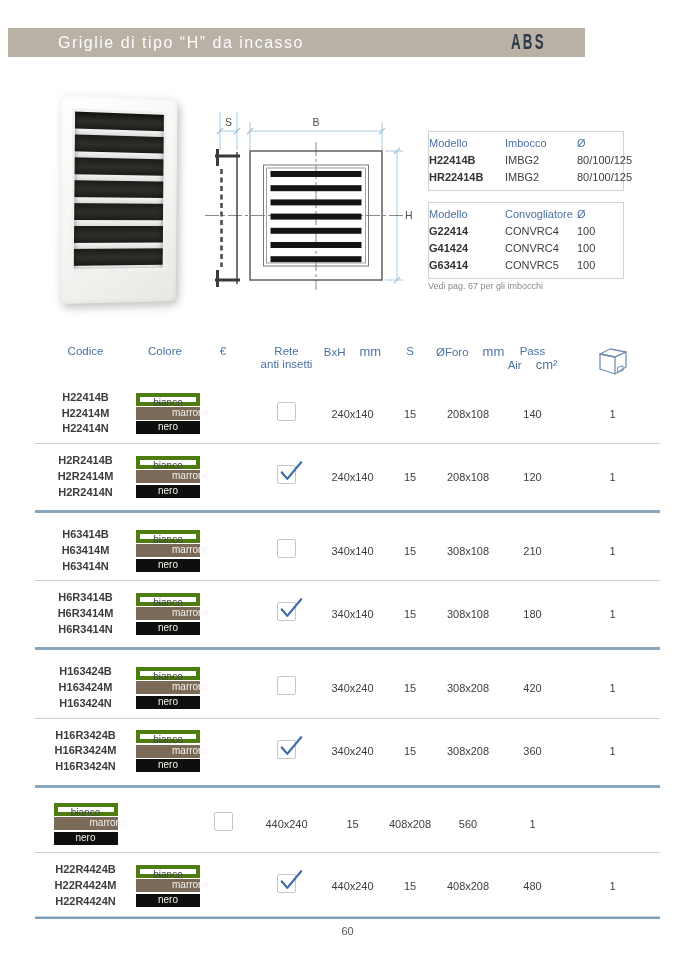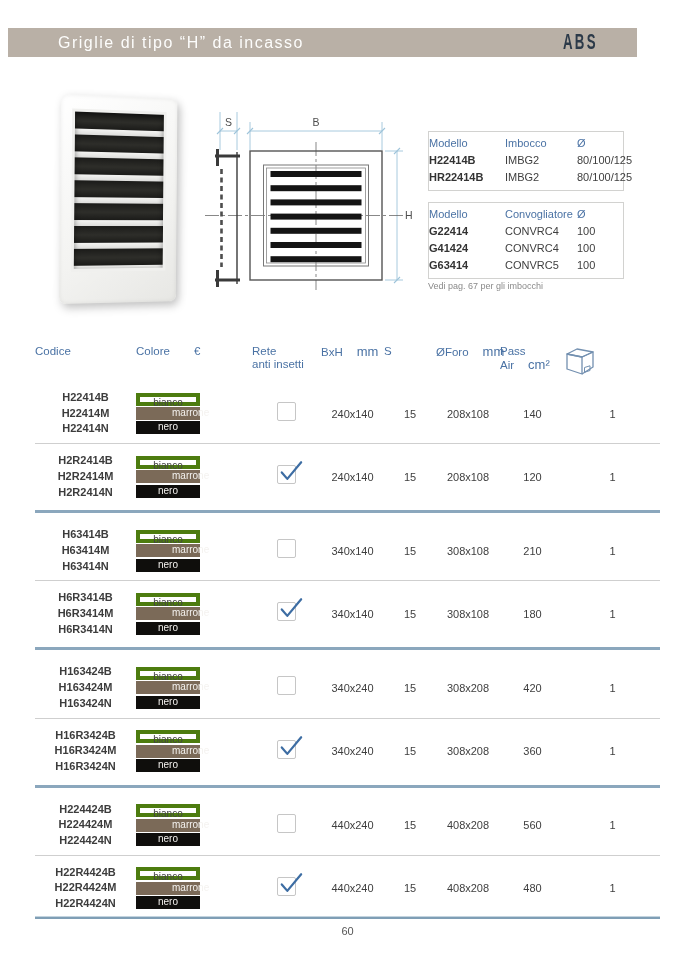--- a/index.html
+++ b/index.html
@@ -1,20 +1,20 @@
 <!DOCTYPE html>
 <html><head>
 <meta charset="utf-8">
 <style>
   * { margin:0; padding:0; box-sizing:border-box; }
   body { background:#fff; font-family:"Liberation Sans", sans-serif; }
   .page { position:relative; width:678px; height:959px; background:#fff; overflow:hidden; }
 
   
-  .titlebar { position:absolute; left:8px; top:28px; width:629px; height:29px;
+  .titlebar { position:absolute; left:8px; top:28px; width:577px; height:29px;
     background:#b9b0a6; display:flex; align-items:center; }
   .titlebar .title { color:#fdfdfc; font-size:16px; letter-spacing:1.5px; padding-left:50px; font-weight:400; }
   .titlebar .badge { margin-left:auto; margin-right:34px; color:#2c3a49; font-weight:700;
     font-size:17px; letter-spacing:3px; transform:scale(0.78,1.28); transform-origin:center; }
 
   
   .photo { position:absolute; left:60px; top:94px; width:126px; height:210px;
     transform:perspective(900px) rotateY(16deg) rotate(0.5deg); transform-origin:left center; }
   .photo-frame { width:100%; height:100%; background:linear-gradient(145deg,#ffffff 0%,#f3f3f1 60%,#e7e7e4 100%);
     border-radius:7px; box-shadow:3px 4px 10px rgba(0,0,0,0.25), inset 0 0 5px rgba(0,0,0,0.07);
@@ -32,21 +32,21 @@
   .spec-row { display:grid; grid-template-columns:76px 72px 46px; line-height:17px; }
   .spec-row span { font-size:11px; color:#3e3e3e; }
   .spec-head span { color:#4a72a4; }
   .spec-row .code { font-weight:700; color:#333; }
   .spec-note { position:absolute; left:428px; top:281px; font-size:9px; color:#8a8a8a; }
 
   
   .catalog { position:absolute; left:35px; top:345px; width:625px; }
   .cat-header, .group { display:grid; grid-template-columns:101px 58px 58px 69px 63px 52px 64px 65px 95px; }
   .cat-header { margin-bottom:9px; }
-  .ch { text-align:left; font-size:11.5px; color:#4a72a4; line-height:13px; }
+  .ch { text-align:center; font-size:11.5px; color:#4a72a4; line-height:13px; }
   .ch .unit { font-size:13px; margin-left:14px; }
   .ch .line { display:block; }
   .group { padding:1px 0; align-items:center; }
   .gc { text-align:center; }
   .gc.codice .code { font-size:11px; font-weight:700; color:#3c3c3c; line-height:15.7px; }
   .gc.colore .sw { display:block; width:64px; height:13px; margin:1.4px auto; font-size:10px;
     line-height:12px; text-align:center; }
   .sw-bianco { background:#fff; border:4px solid #4d7c0f; color:#444; }
   .sw-marrone { background:#7b6a58; color:#f4f2ef;padding-left:36px; }
   .sw-nero { background:#0f0e0c; color:#f4f2ef; }
@@ -346,25 +346,20 @@
       </span>
     </div>
     <div class="gc val">340x240</div>
     <div class="gc val">15</div>
     <div class="gc val">308x208</div>
     <div class="gc val">360</div>
     <div class="gc val">1</div>
   </div>
 <div class="divider-thick"></div>
   <div class="group">
-    <div class="gc codice">
-      <div class="code">H224424B</div>
-      <div class="code">H224424M</div>
-      <div class="code">H224424N</div>
-    </div>
     <div class="gc colore">
       <div class="sw sw-bianco">bianco</div>
       <div class="sw sw-marrone">marrone</div>
       <div class="sw sw-nero">nero</div>
     </div>
     <div class="gc euro"></div>
     <div class="gc rete">
       <span class="checkbox">
         
       </span>

